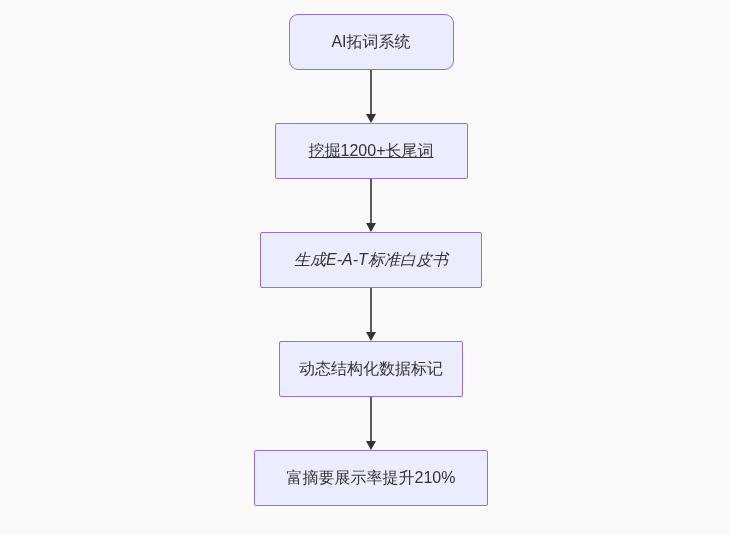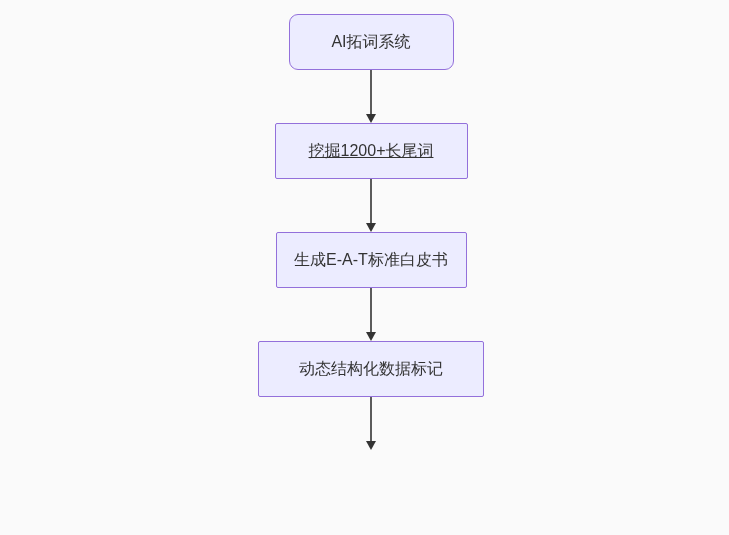--- a/index.html
+++ b/index.html
@@ -30,22 +30,22 @@
     align-items: center;
     justify-content: center;
     color: #333333;
     font-size: 16px;
     line-height: 1;
     white-space: nowrap;
     text-align: center;
   }
   .node.n1 { width: 165px; border-radius: 9px; }
   .node.n2 { width: 193px; text-decoration: underline; }
-  .node.n3 { width: 191px; }
-  .node.n4 { width: 226px; }
+  .node.n3 { width: 222px; font-style: italic; }
+  .node.n4 { width: 184px; }
   .node.n5 { width: 234px; }
 
   .connector {
     width: 14px;
     height: 53px;
     display: block;
   }
 </style>
 </head>
 <body>
@@ -81,14 +81,17 @@
 
   <div class="node n4">
     <span>动态结构化数据标记</span>
   </div>
 
   <svg class="connector" viewBox="0 0 14 53" xmlns="http://www.w3.org/2000/svg">
     <line x1="7" y1="0" x2="7" y2="45" stroke="#5b5b5b" stroke-width="2"></line>
     <polygon points="2,44 12,44 7,53" fill="#333333"></polygon>
   </svg>
 
+  <div class="node n5">
+    <span>富摘要展示率提升210%</span>
+  </div>
 
 </div>
 
 </body></html>

